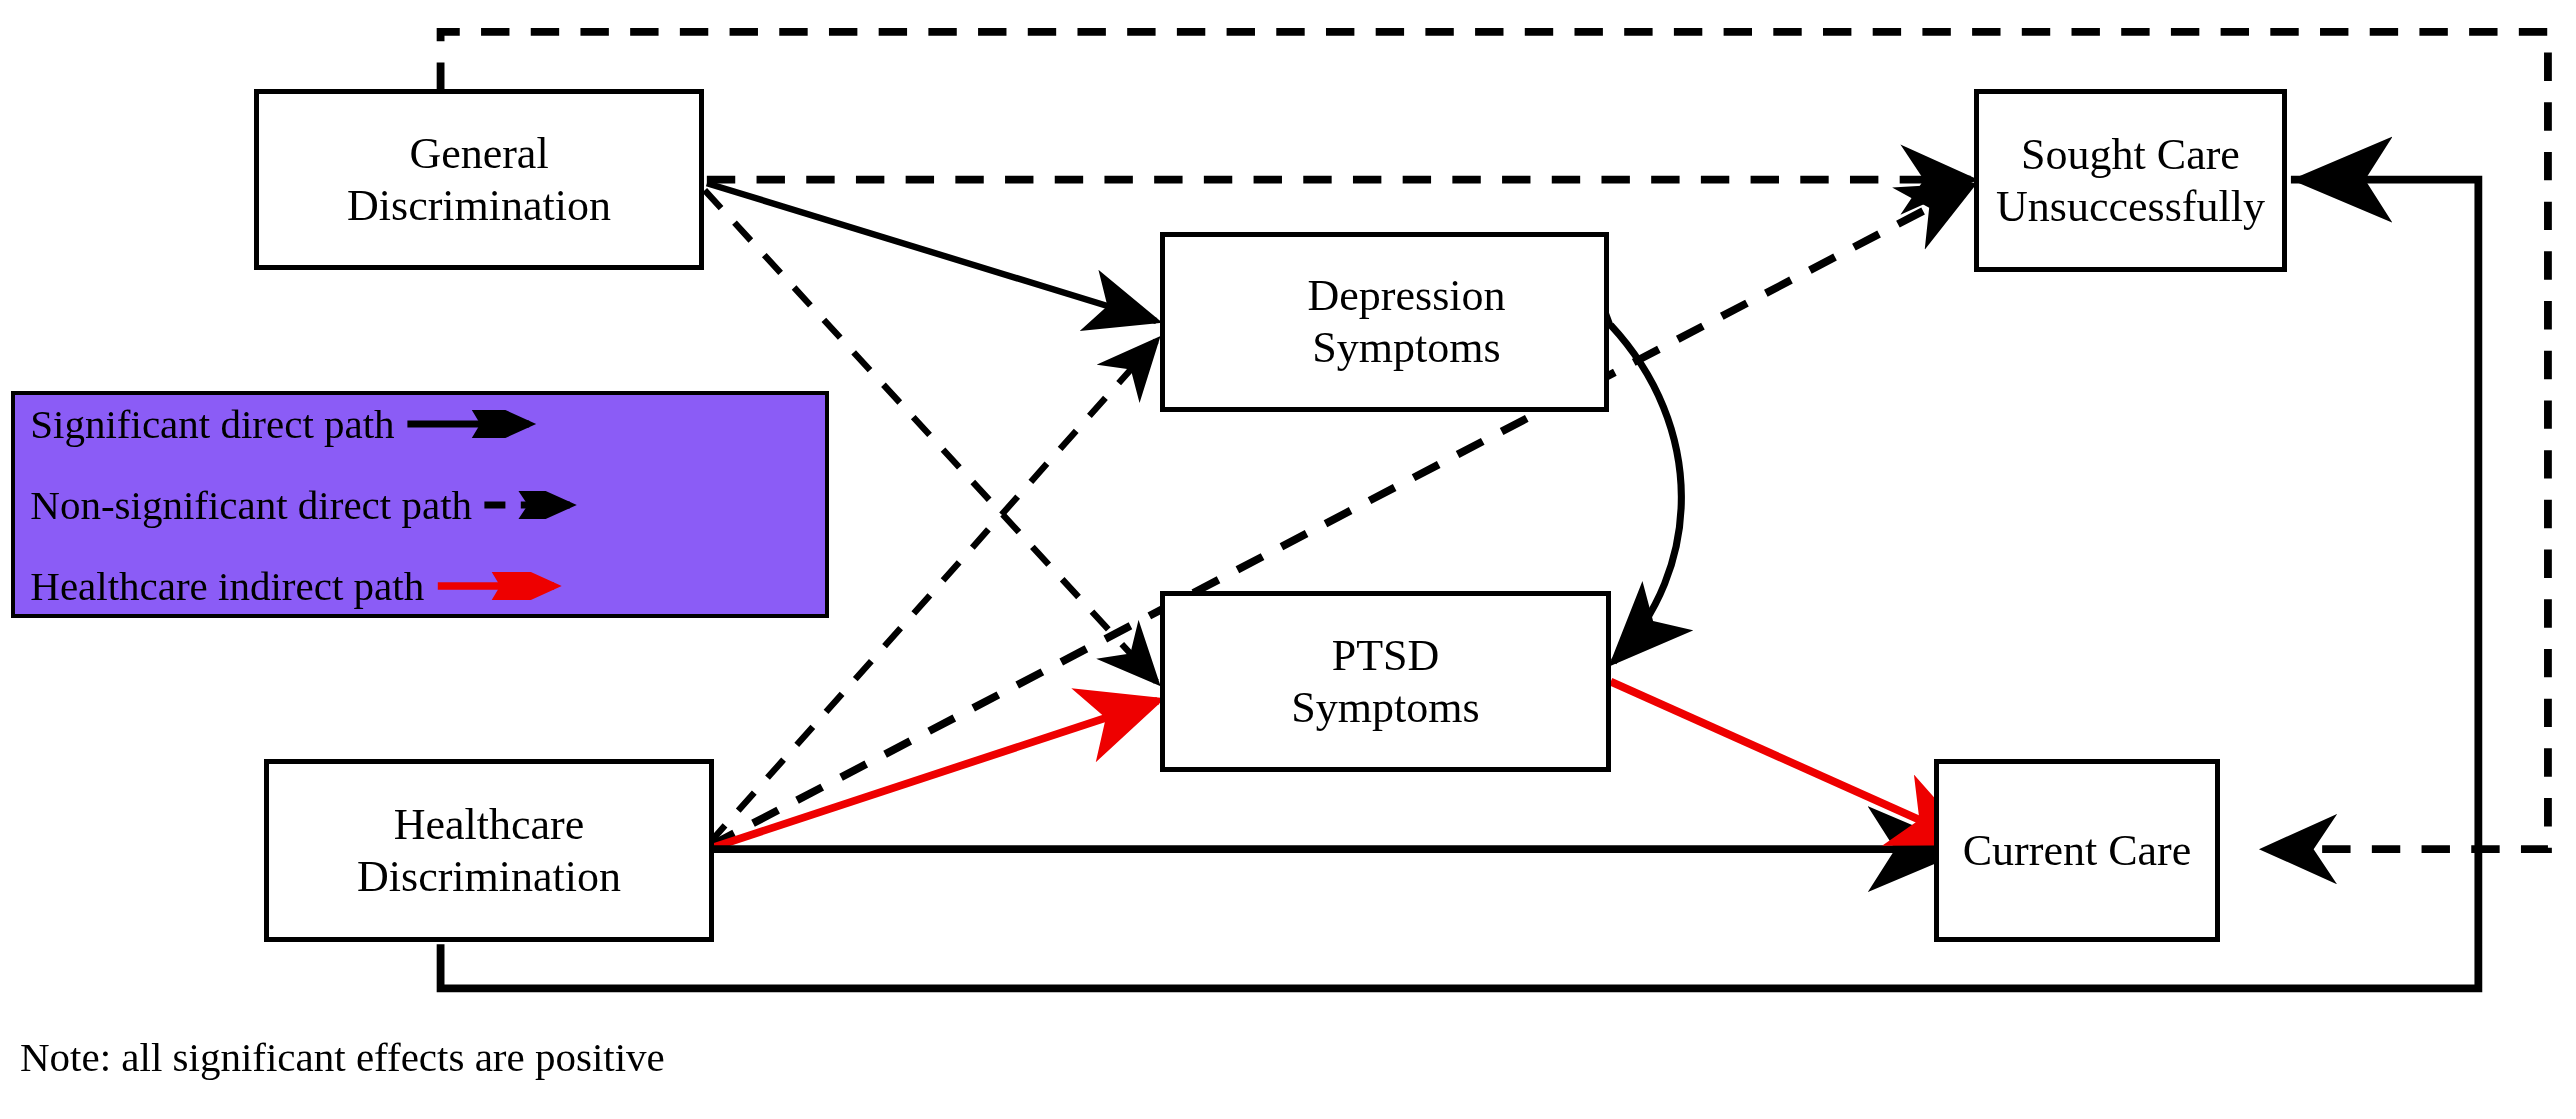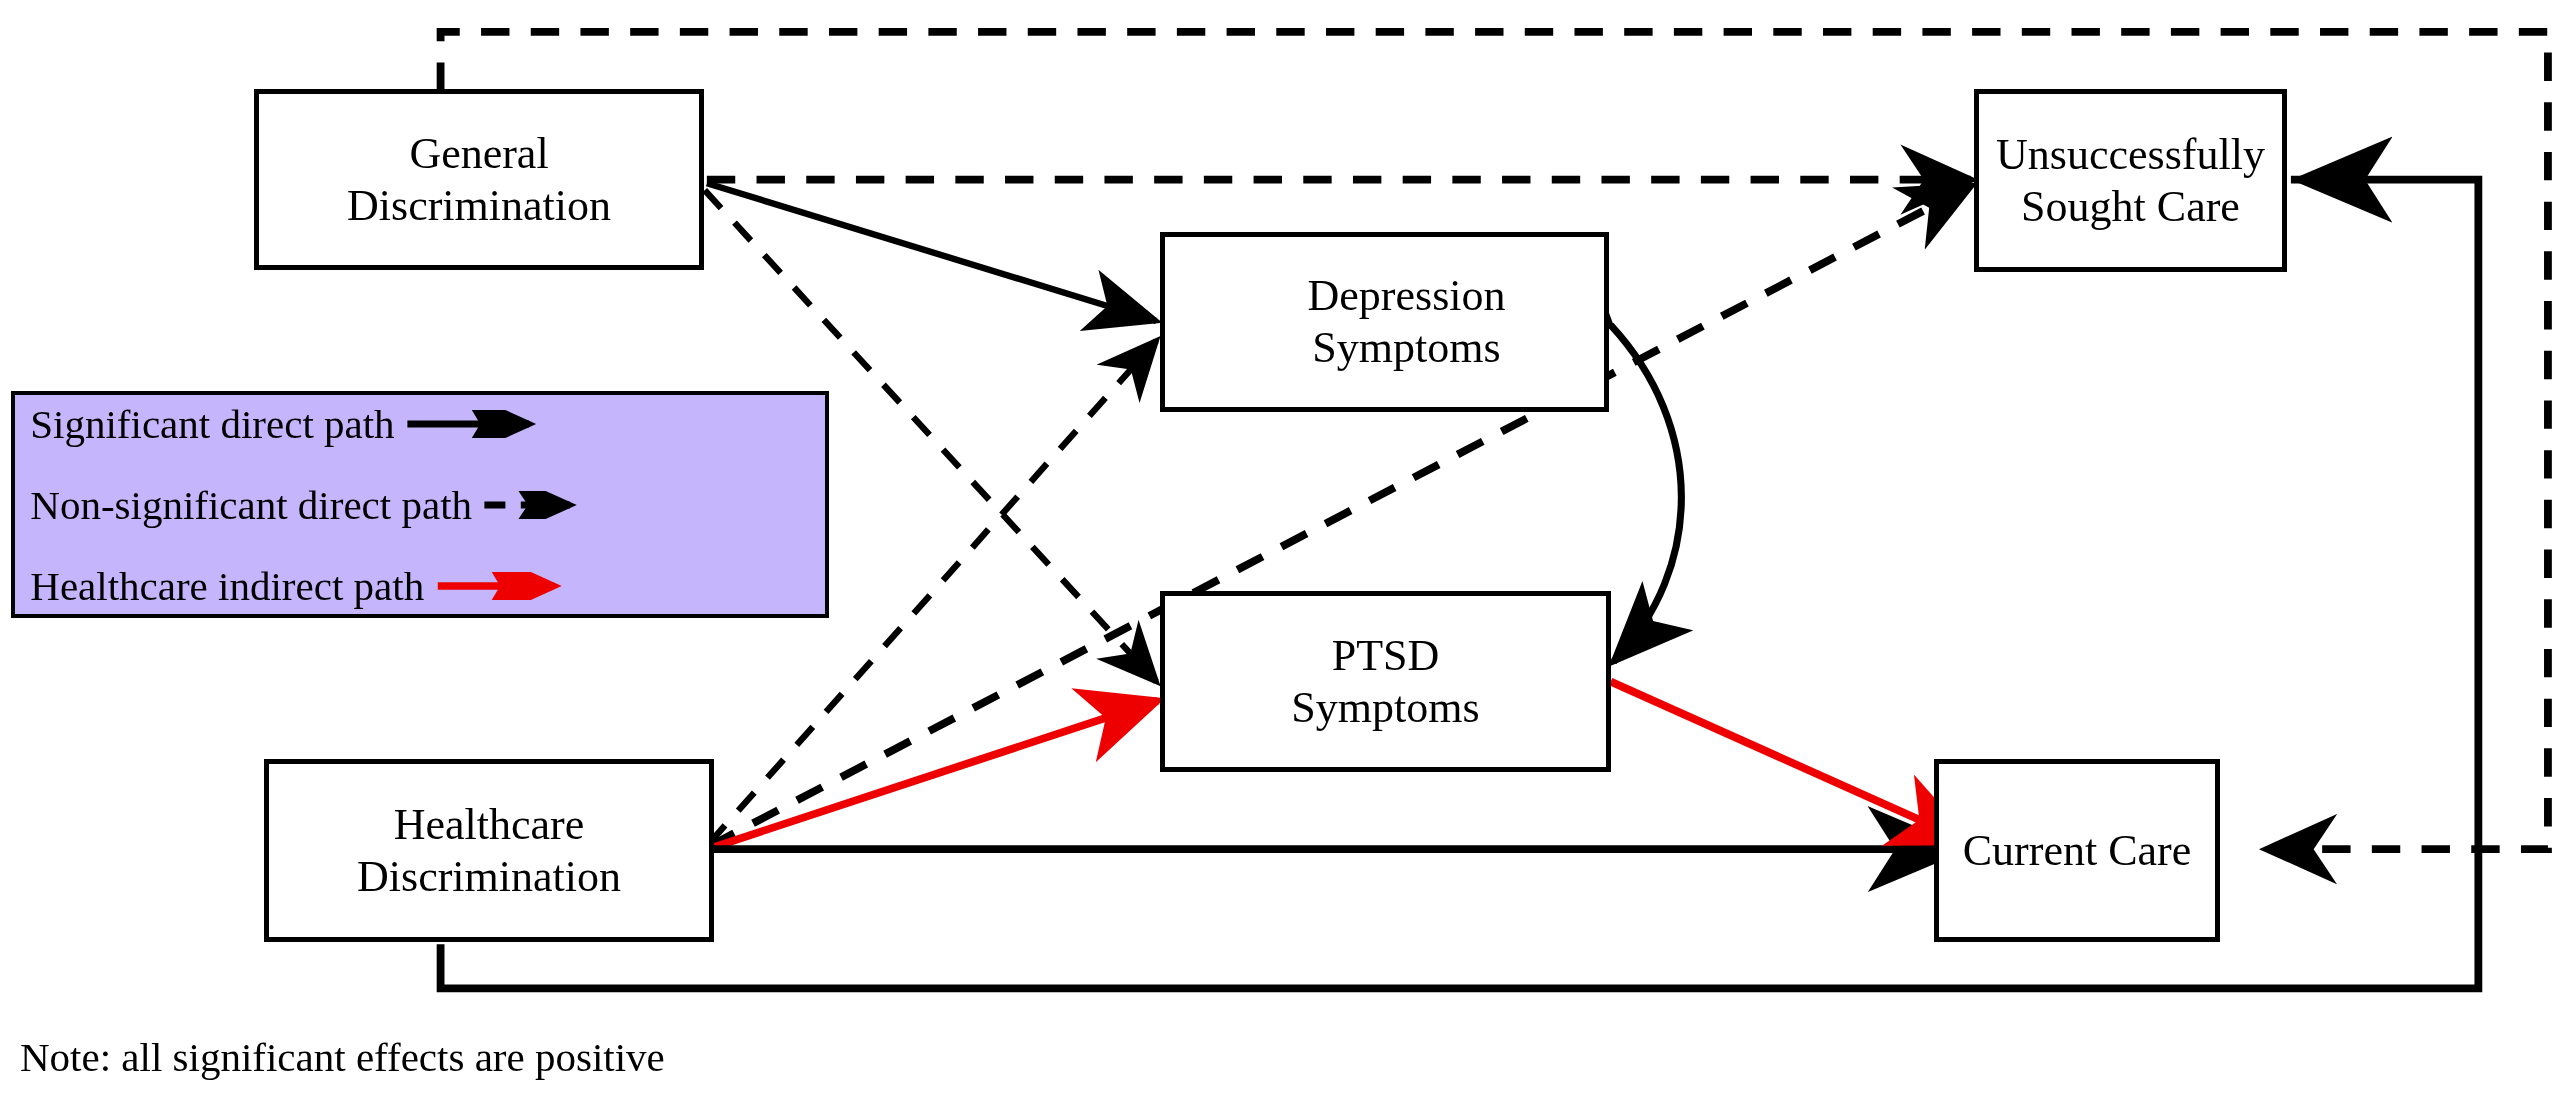--- a/index.html
+++ b/index.html
@@ -3,21 +3,21 @@
 <meta charset="utf-8">
 <style>
   html,body{margin:0;padding:0;background:#ffffff;}
   #stage{position:relative;width:2576px;height:1119px;background:#ffffff;
          font-family:"Liberation Serif","DejaVu Serif",serif;overflow:hidden;}
   svg.layer{position:absolute;left:0;top:0;width:2576px;height:1119px;}
   .node{position:absolute;border:5px solid #000;background:#fff;display:flex;
         align-items:center;justify-content:center;text-align:center;
         font-size:44px;line-height:1.18;color:#000;box-sizing:border-box;}
   .node span{display:block;}
-  .legend{position:absolute;border:4.3px solid #000;background:#c4b5fd;box-sizing:border-box;
+  .legend{position:absolute;border:4.3px solid #000;background:#8b5cf6;box-sizing:border-box;
           display:flex;flex-direction:column;justify-content:center;gap:24px;}
   .legend-row{display:flex;align-items:center;padding:0 15.6px;height:63px;}
   .legend-label{font-size:41px;color:#000;white-space:nowrap;}
   .legend-art{flex:0 0 auto;margin-left:10px;display:flex;align-items:center;}
   .note{position:absolute;font-size:41px;color:#000;white-space:nowrap;}
 </style>
 </head>
 <body>
 
 <div id="stage">
@@ -73,22 +73,22 @@
 
   <div class="node" style="left:1160px;top:232px;width:449px;height:180px;padding-left:44px;">
     <div>
       <span>Depression</span>
       <span>Symptoms</span>
     </div>
   </div>
 
   <div class="node" style="left:1974px;top:89px;width:313px;height:183px;">
     <div>
+      <span>Sought Care</span>
       <span>Unsuccessfully</span>
-      <span>Sought Care</span>
     </div>
   </div>
 
   <div class="node" style="left:1160px;top:591px;width:451px;height:181px;justify-content:center;">
     <div>
       <span>PTSD</span>
       <span>Symptoms</span>
     </div>
   </div>
 

